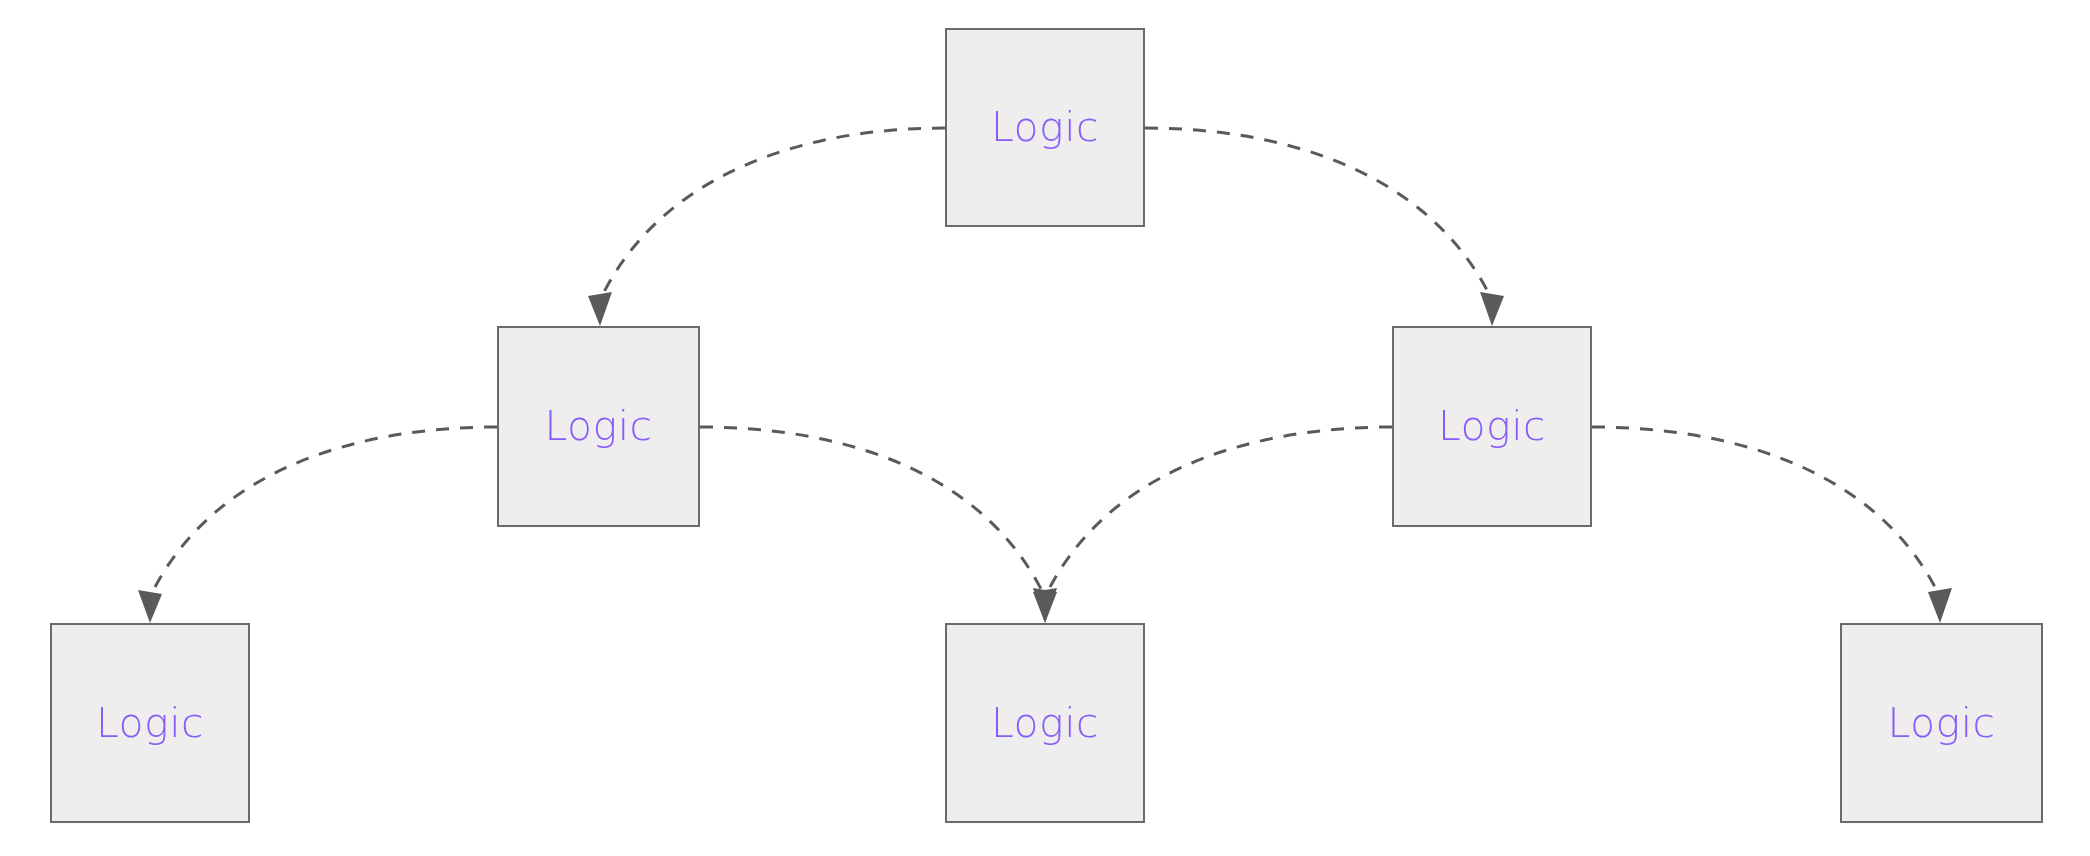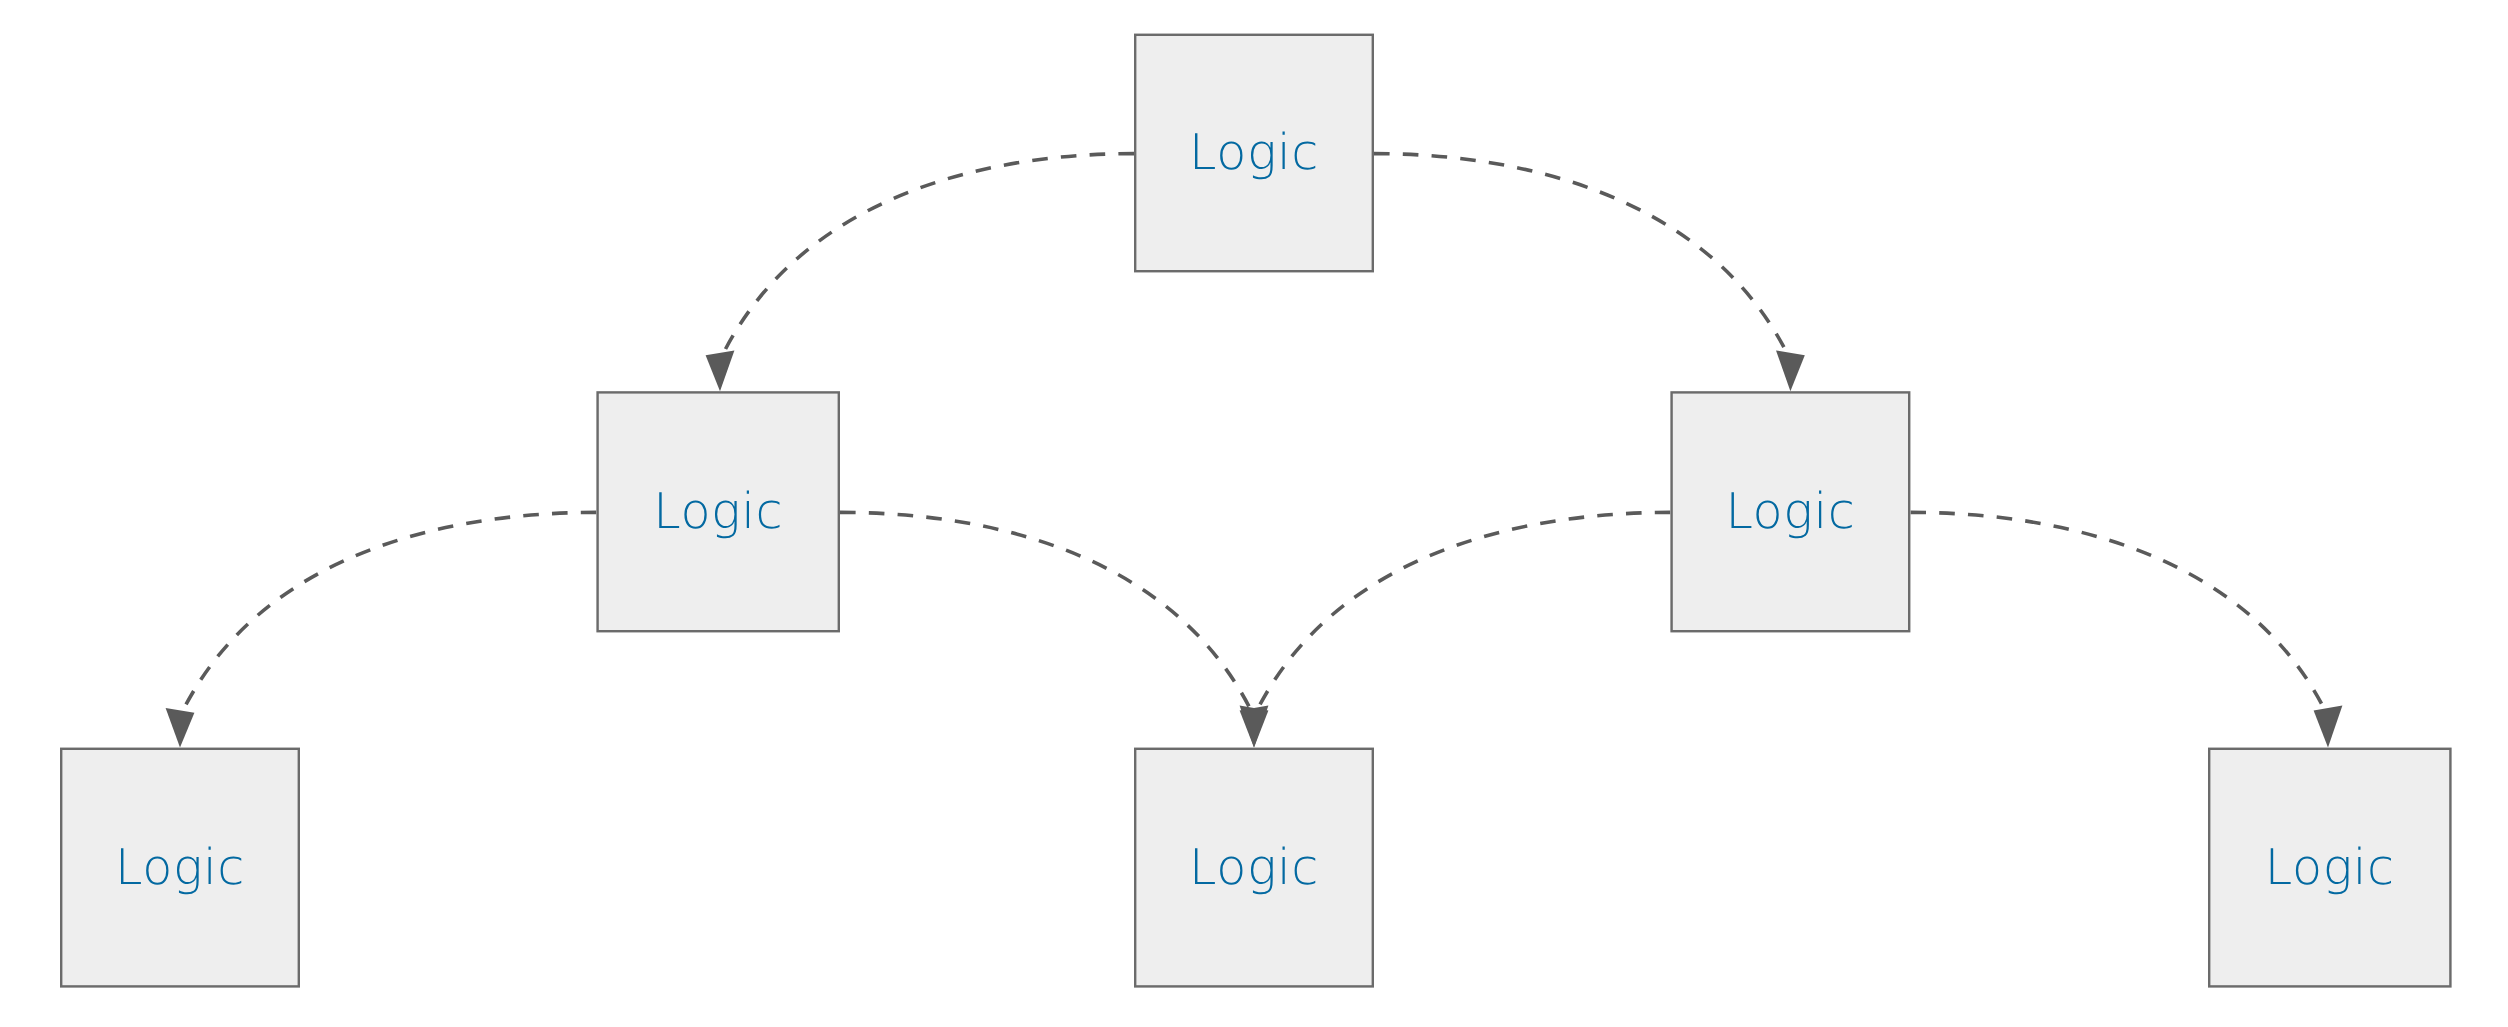--- a/index.html
+++ b/index.html
@@ -33,21 +33,21 @@
     border: 2px solid #6b6b6b;
     display: flex;
     align-items: center;
     justify-content: center;
   }
   .node-label {
     font-family: "DejaVu Sans", "Liberation Sans", sans-serif;
     font-size: 41px;
     font-weight: 300;
     letter-spacing: 0.5px;
-    color: #0369a1;
+    color: #8b5cf6;
     line-height: 1;
     white-space: nowrap;
   }
   .edge-path {
     fill: none;
     stroke: #5a5a5a;
     stroke-width: 3;
     stroke-dasharray: 13 11;
     stroke-linecap: butt;
   }

